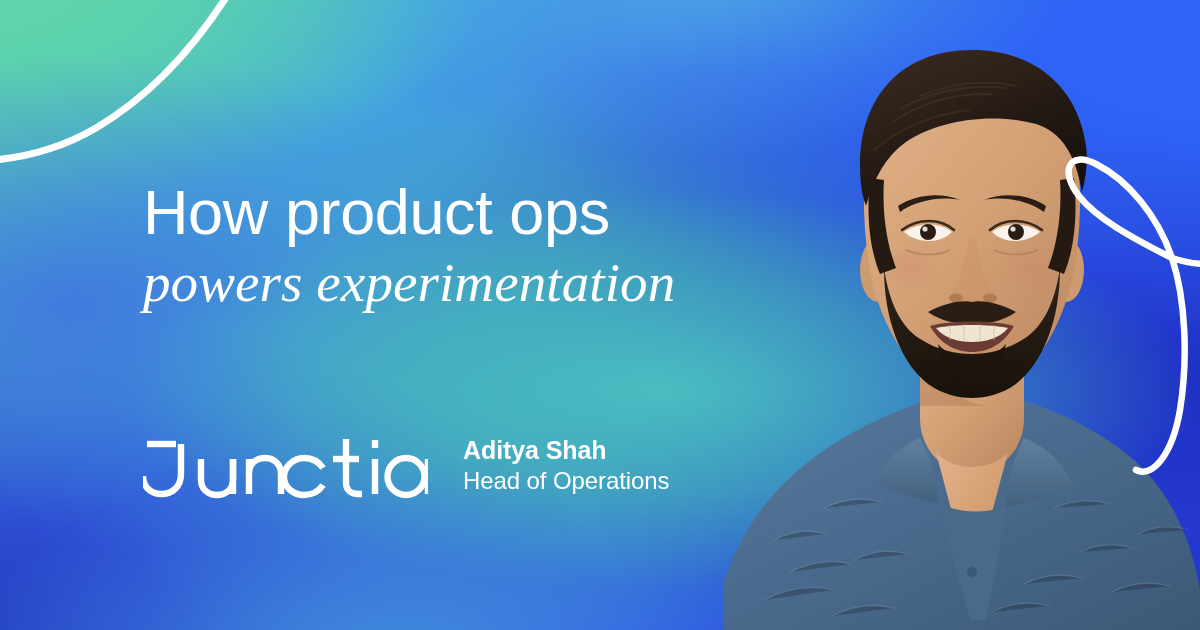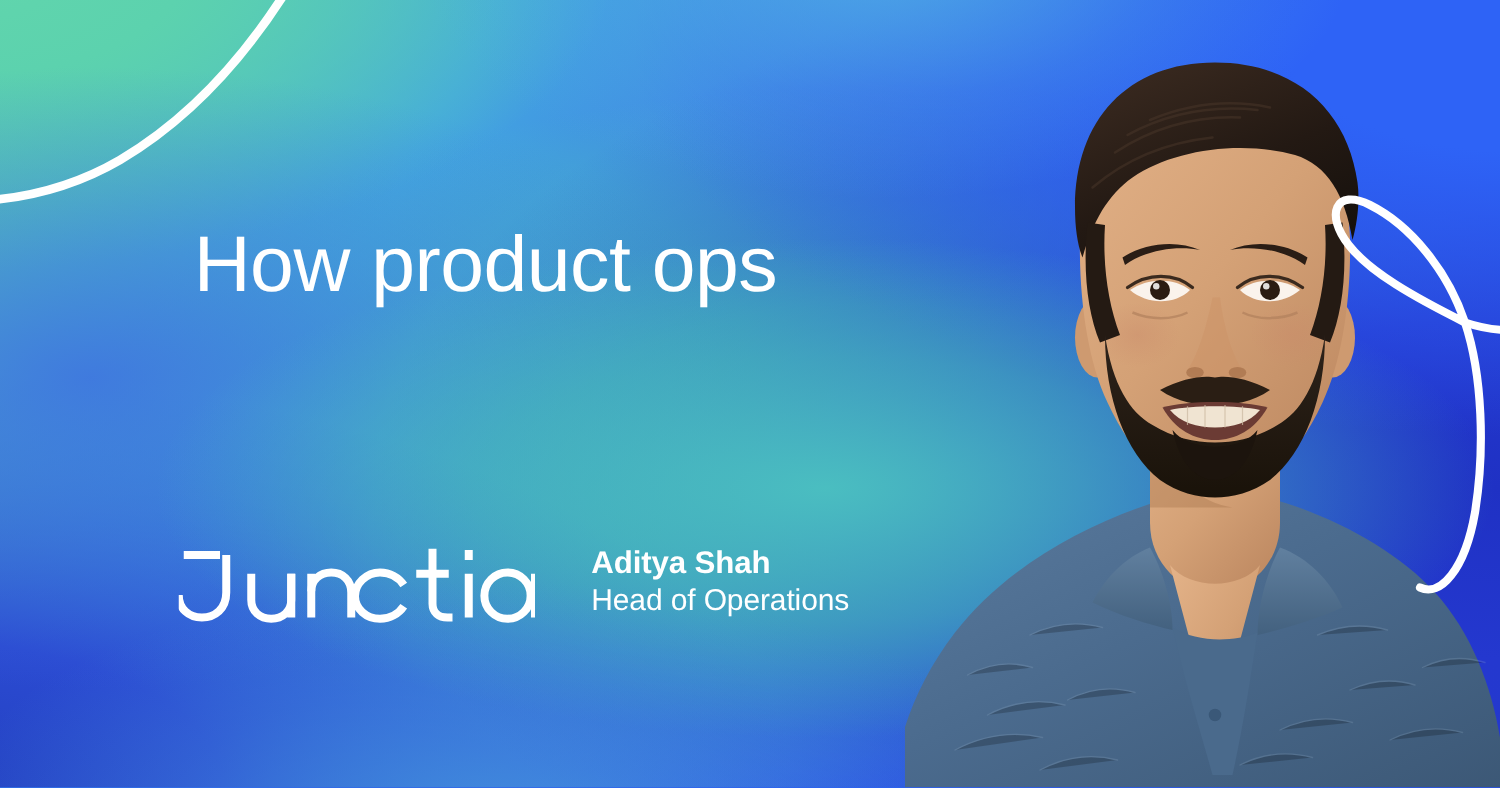--- a/index.html
+++ b/index.html
@@ -63,21 +63,21 @@
 
   
   .content{
     position:absolute;
     left:143px; top:0;
     width:660px; height:630px;
     z-index:7;
   }
 
   .headline{
-    position:absolute; top:176px; left:12px; width:660px;
+    position:absolute; top:176px; left:0; width:660px;
     color:#ffffff;
   }
   .hl-line{ display:block; white-space:pre; }
   .hl-1{
     font-family:"Liberation Sans", sans-serif;
     font-weight:300;
     font-size:63px;
     line-height:72px;
     letter-spacing:-.4px;
   }
@@ -99,21 +99,21 @@
     align-items:center;
   }
   .logo{
     width:285px; height:70px;
     display:block;
     flex:0 0 auto;
   }
   .logo svg{ display:block; width:100%; height:100%; }
 
   .speaker{
-    margin-left:45px;
+    margin-left:35px;
     color:#ffffff;
     padding-bottom:2px;
   }
   .speaker-name{
     font-family:"Liberation Sans", sans-serif;
     font-weight:700;
     font-size:25px;
     line-height:31px;
     letter-spacing:-.1px;
   }
@@ -304,20 +304,21 @@
              C 1128 180, 1158 216, 1172 258
              C 1186 300, 1188 360, 1180 410
              C 1172 456, 1152 478, 1136 470" fill="none" stroke="#ffffff" stroke-width="6.5" stroke-linecap="round" stroke-linejoin="round"></path>
     <path d="M 1172 258 C 1184 262, 1196 264, 1206 264" fill="none" stroke="#ffffff" stroke-width="6.5" stroke-linecap="round"></path>
   </svg>
 
   <div class="content">
 
     <h1 class="headline">
       <span class="hl-line hl-1">How product ops</span>
+      <span class="hl-line hl-2">powers experimentation</span>
     </h1>
 
     <div class="footer">
 
       <div class="logo" aria-label="Junction">
         <svg viewBox="0 0 285 70" aria-hidden="true">
           <g fill="none" stroke="#ffffff" stroke-width="6.4" stroke-linecap="butt" stroke-linejoin="miter">
 
             <path d="M 4 13 L 33 13"></path>
             <path d="M 24 13 L 24 43 C 24 56, 15 63, 4.5 63 C -6 63, -14 56, -14 45" transform="translate(14,0)"></path>

